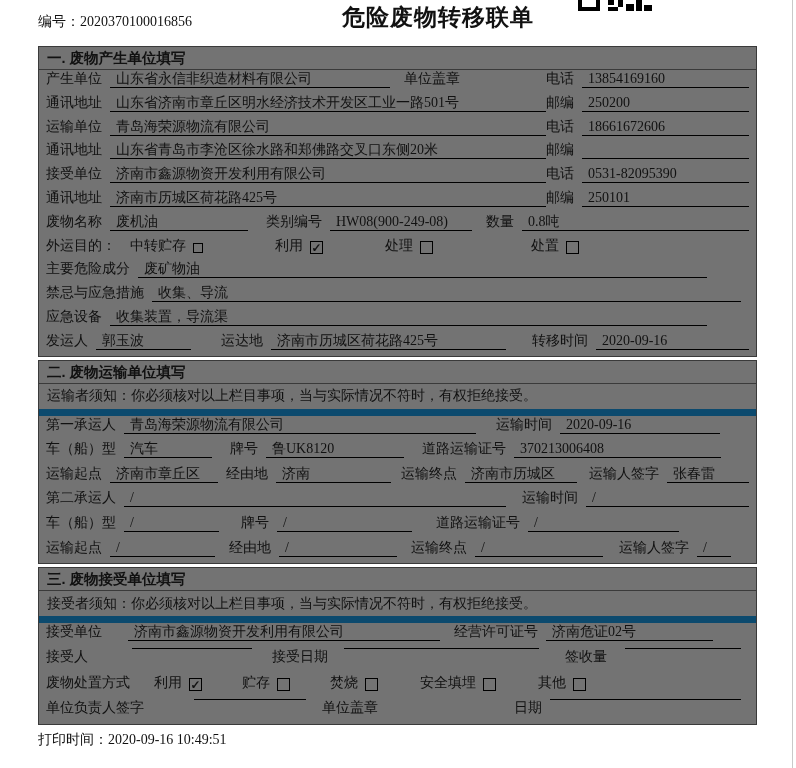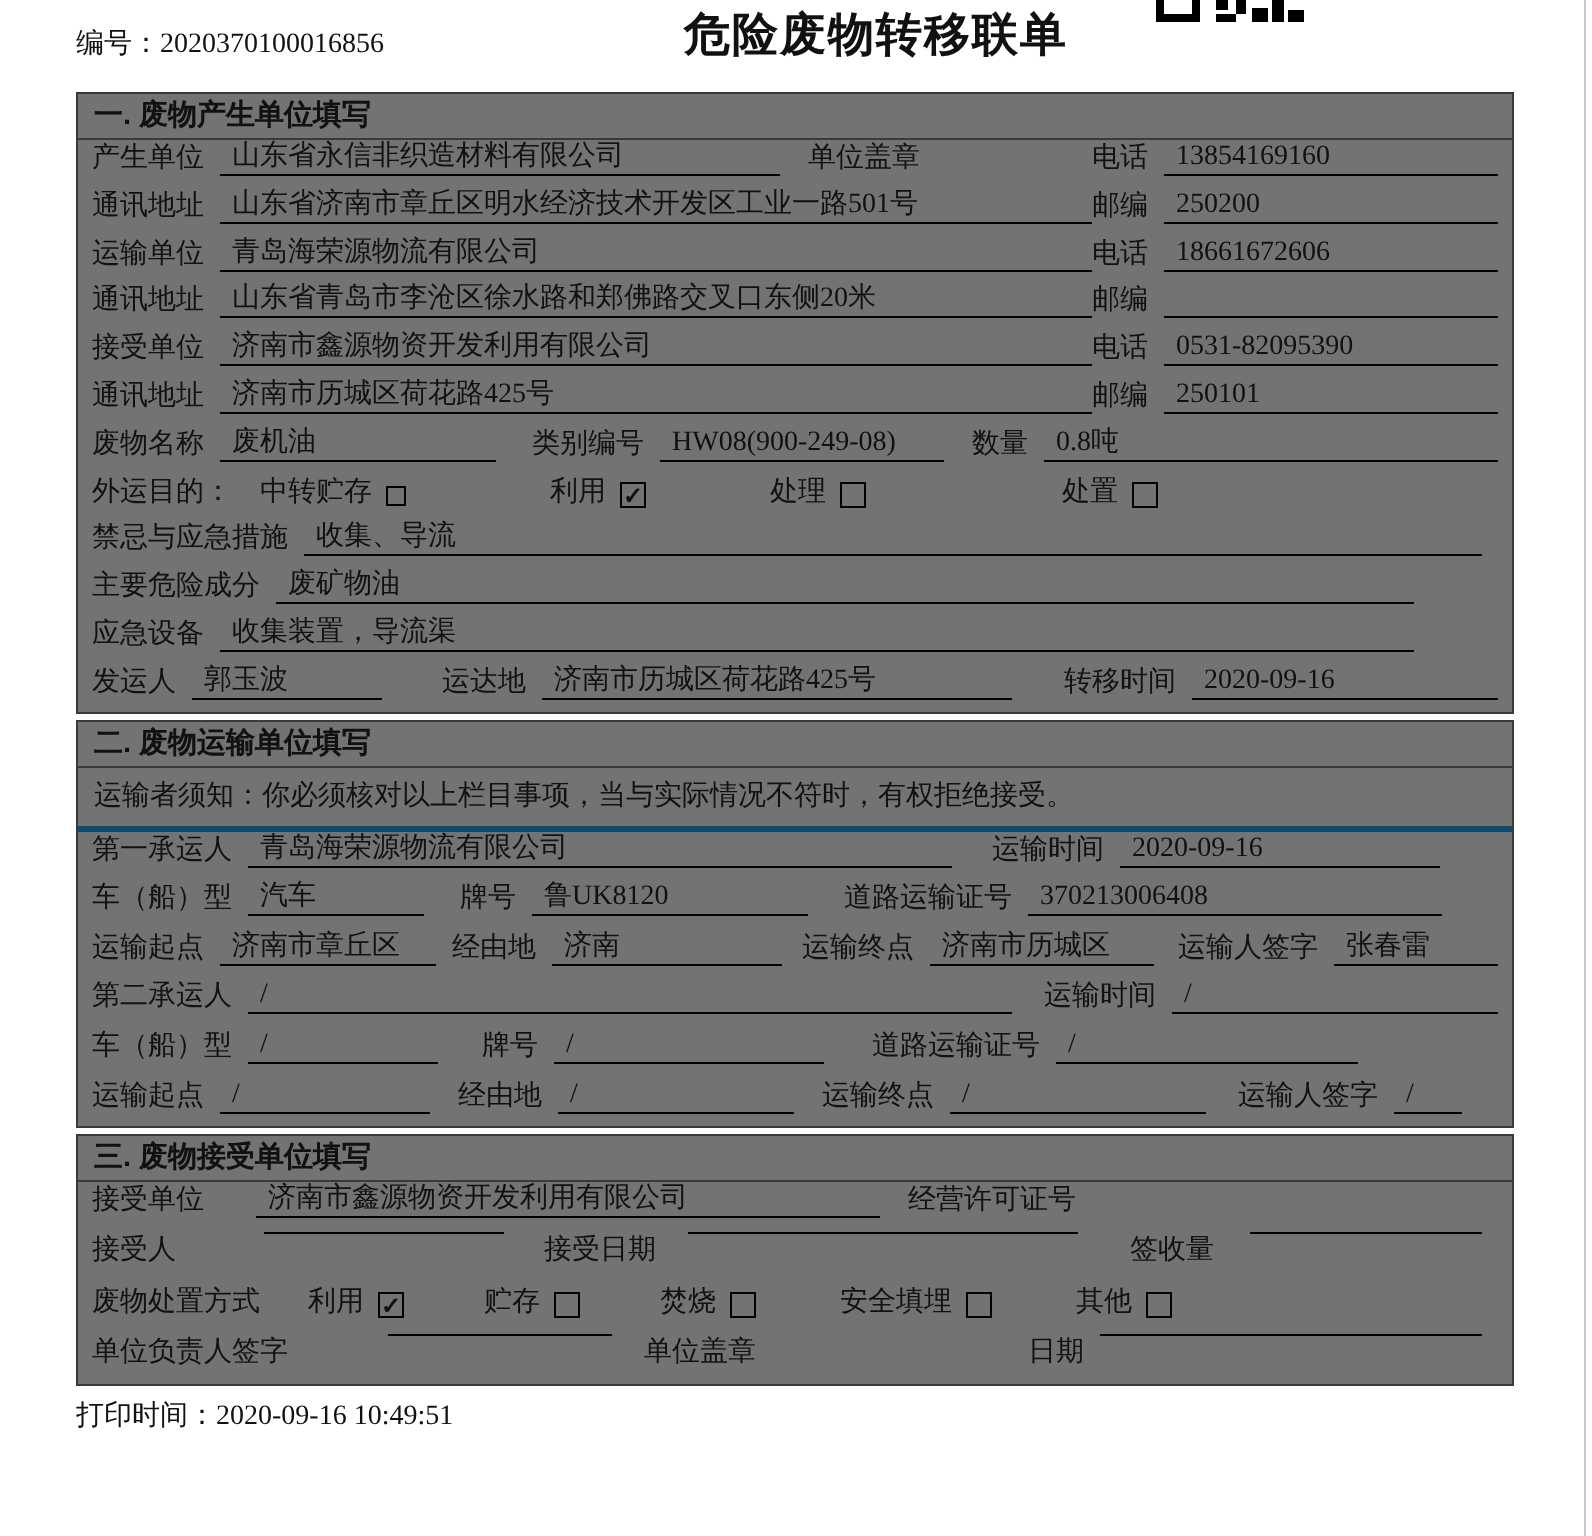--- a/index.html
+++ b/index.html
@@ -15,21 +15,21 @@
   .doc-title { position:absolute; left:0; top:2px; width:100%; text-align:center;
     font-weight:bold; font-size:23px; letter-spacing:1px; transform:translateX(40px);
     font-family:"Liberation Sans","DejaVu Sans",sans-serif; }
 
   .box { margin-left:38px; width:719px; border:1px solid #3a3a3a; background:#737373; }
   .box + .box { margin-top:3px; }
   .sec-head { height:23px; line-height:22px; padding-left:8px; font-weight:bold;
     border-bottom:1px solid #3a3a3a; font-size:14.5px;
     font-family:"Liberation Sans","DejaVu Sans",sans-serif; }
   .notice { height:32px; display:flex; align-items:center; padding-left:8px;
-    border-bottom:3px solid #0c4a6e; }
+    border-bottom:7px solid #0c4a6e; }
 
   .row { display:flex; align-items:flex-start; padding:0 7px 3px 7px;font-family:Liberation Serif, serif; }
   .s1 .row { height:23.8px; }
   .s2 .row { height:24.6px; }
   .s3 .row { height:25.2px; }
   .left { width:500px; display:flex; align-items:flex-end; }
   .right { flex:1; display:flex; align-items:flex-end; }
   .lbl { white-space:nowrap; margin-right:8px; }
   .val { border-bottom:1px solid #000; padding:0 4px 0 6px; white-space:nowrap;
     overflow:hidden; line-height:17px; }
@@ -159,27 +159,27 @@
         <span>处理</span>
         <span class="cb"></span>
       </span>
       <span class="cbw" style="margin-left:98px">
         <span>处置</span>
         <span class="cb"></span>
       </span>
     </div>
 
     <div class="row">
+      <span class="lbl">主要危险成分</span>
+      <span class="val fx" style="margin-right:42px">废矿物油</span>
+    </div>
+
+    <div class="row">
       <span class="lbl">禁忌与应急措施</span>
       <span class="val fx" style="margin-right:8px">收集、导流</span>
-    </div>
-
-    <div class="row">
-      <span class="lbl">主要危险成分</span>
-      <span class="val fx" style="margin-right:42px">废矿物油</span>
     </div>
 
     <div class="row">
       <span class="lbl">应急设备</span>
       <span class="val fx" style="margin-right:42px">收集装置，导流渠</span>
     </div>
 
     <div class="row">
       <span class="lbl">发运人</span>
       <span class="val" style="width:95px">郭玉波</span>
@@ -244,25 +244,27 @@
       <span class="val" style="width:118px">/</span>
       <span class="lbl" style="margin-left:14px">运输终点</span>
       <span class="val" style="width:128px">/</span>
       <span class="lbl" style="margin-left:16px">运输人签字</span>
       <span class="val fx" style="margin-right:18px">/</span>
     </div>
   </div>
 
   <div class="box s3">
     <div class="sec-head">三. 废物接受单位填写</div>
+    <div class="notice">接受者须知：你必须核对以上栏目事项，当与实际情况不符时，有权拒绝接受。</div>
 
     <div class="row">
       <span class="lbl">接受单位</span>
       <span class="val" style="width:312px;margin-left:18px">济南市鑫源物资开发利用有限公司</span>
       <span class="lbl" style="margin-left:14px">经营许可证号</span>
+      <span class="val fx" style="margin-right:36px">济南危证02号</span>
     </div>
 
     <div class="row">
       <span class="lbl">接受人</span>
       <span class="val" style="width:120px;margin-left:36px"></span>
       <span class="lbl" style="margin-left:20px">接受日期</span>
       <span class="val" style="width:195px;margin-left:8px"></span>
       <span class="lbl" style="margin-left:26px">签收量</span>
       <span class="val fx" style="margin-left:10px;margin-right:8px"></span>
     </div>

